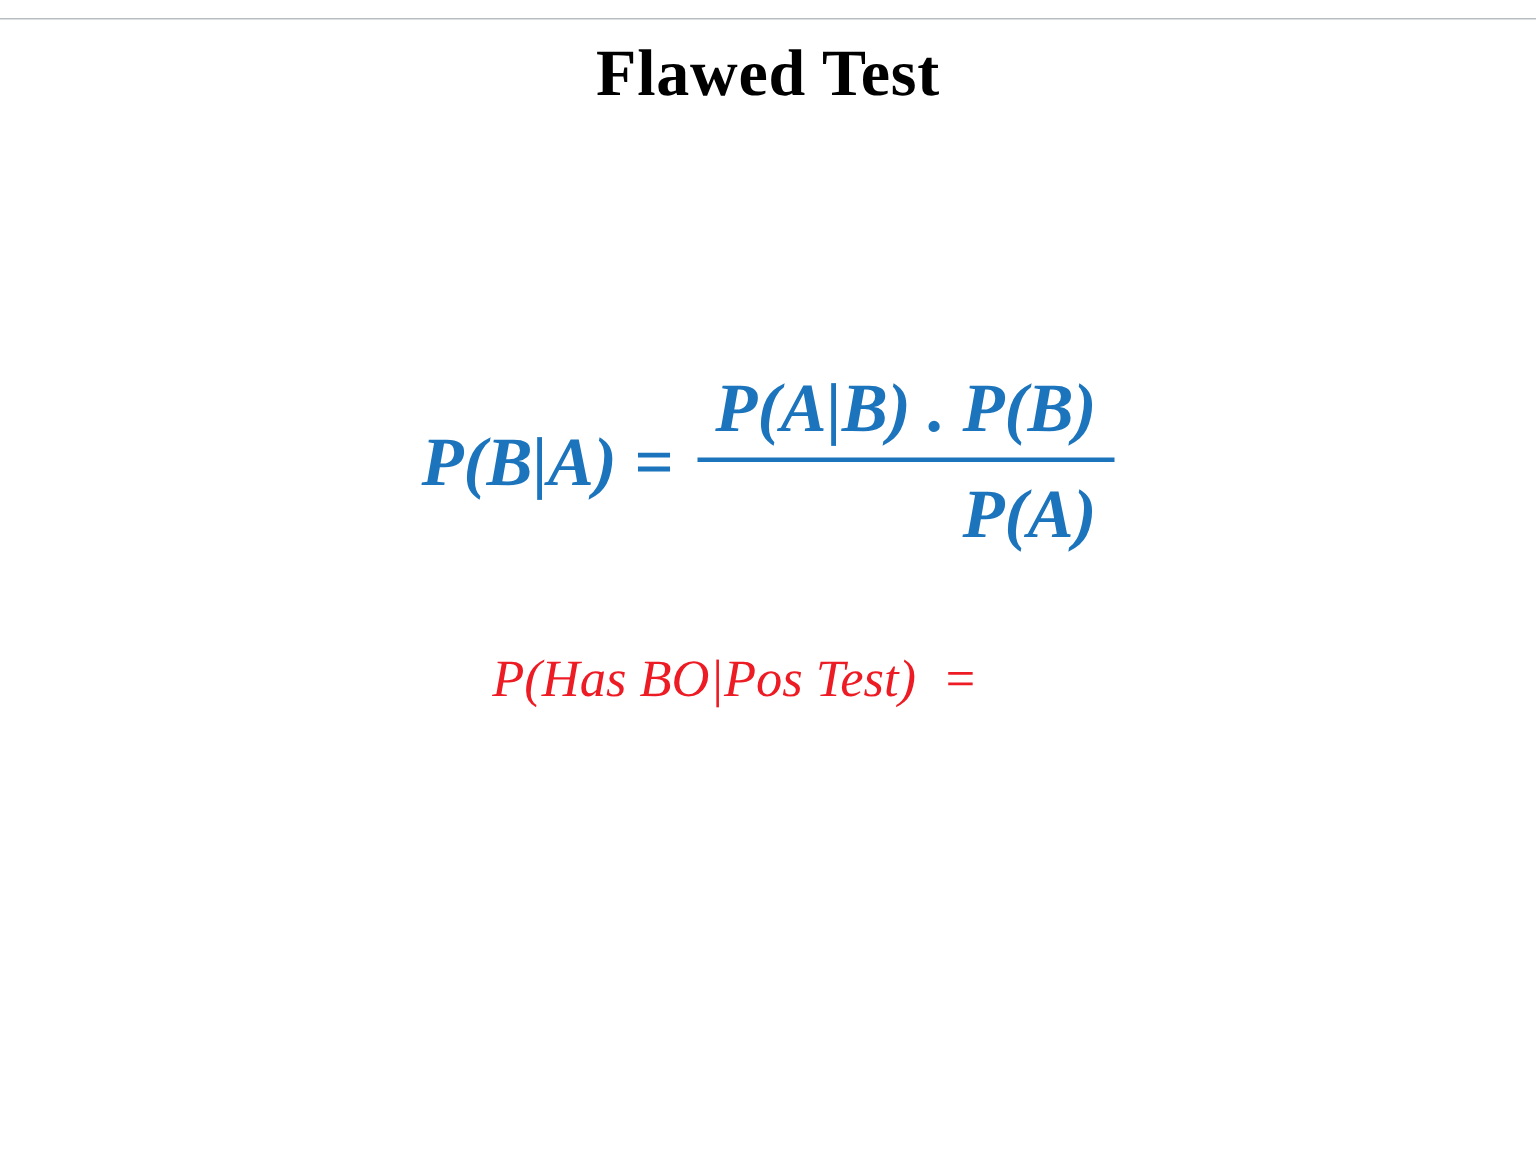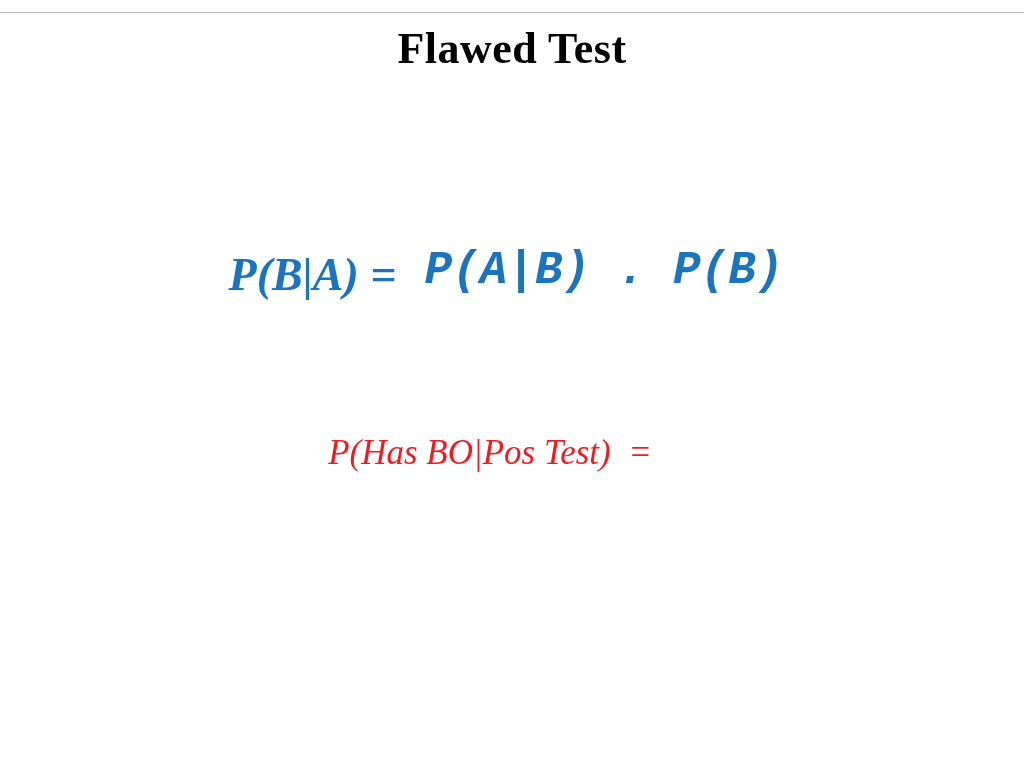--- a/index.html
+++ b/index.html
@@ -38,22 +38,22 @@
     align-items: center;
   }
 
   .formula-lhs {
     white-space: pre;
     margin-right: 16px;
   }
 
   .fraction {
     display: inline-flex;
+    flex-direction: column;
     align-items: flex-end;
-    font-family: Liberation Mono, monospace;
   }
 
   .fraction .numerator {
     padding: 0 12px 7px 12px;
     white-space: pre;
   }
 
   .fraction .bar {
     width: 100%;
     height: 0;
@@ -92,20 +92,21 @@
 
 <div class="slide">
 
   <div class="slide-title">Flawed Test</div>
 
   <div class="formula-row formula-1">
     <span class="formula-lhs">P(B|A) =</span>
     <span class="fraction">
       <span class="numerator">P(A|B) . P(B)</span>
       <span class="bar"></span>
+      <span class="denominator">P(A)</span>
     </span>
   </div>
 
   <div class="formula-row formula-2">
     <span class="formula-lhs">P(Has BO|Pos Test)  =</span>
     <span class="fraction">
       <span class="bar"></span>
     </span>
   </div>
 

